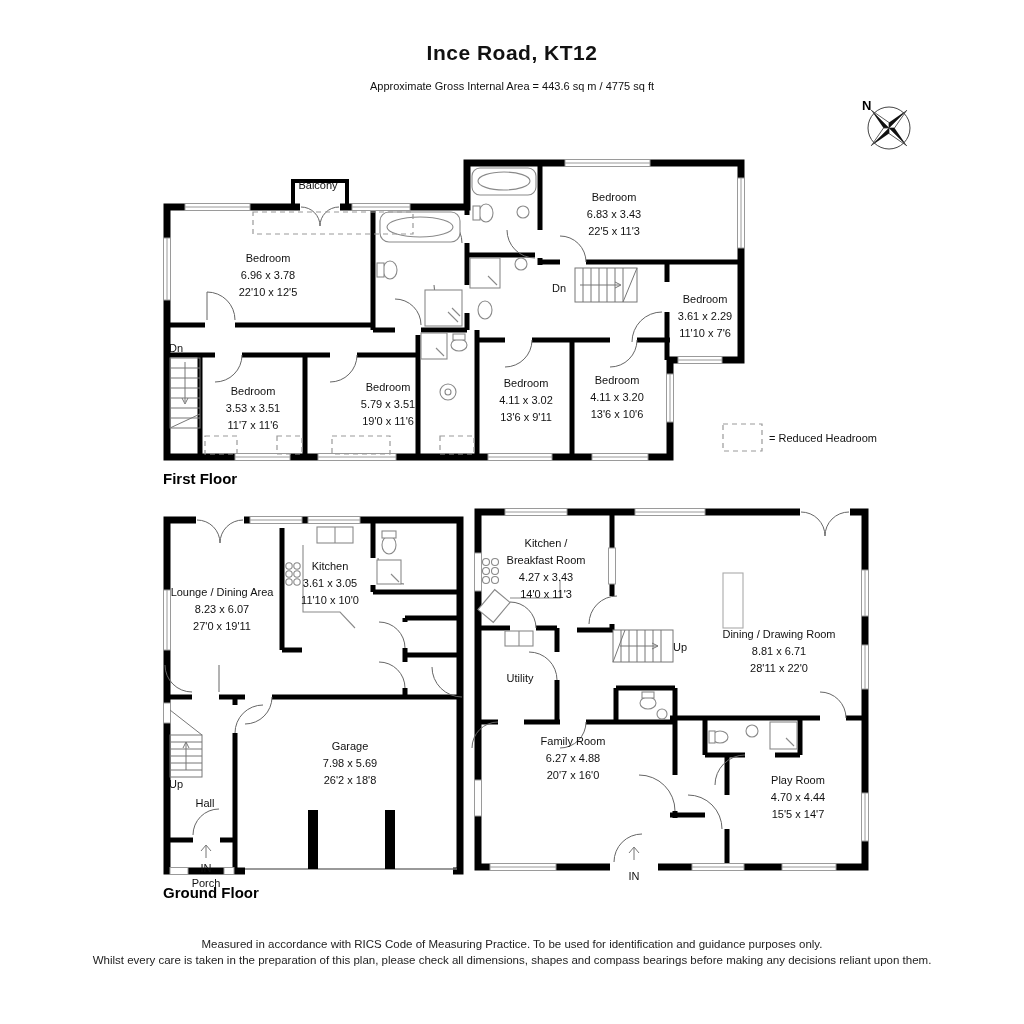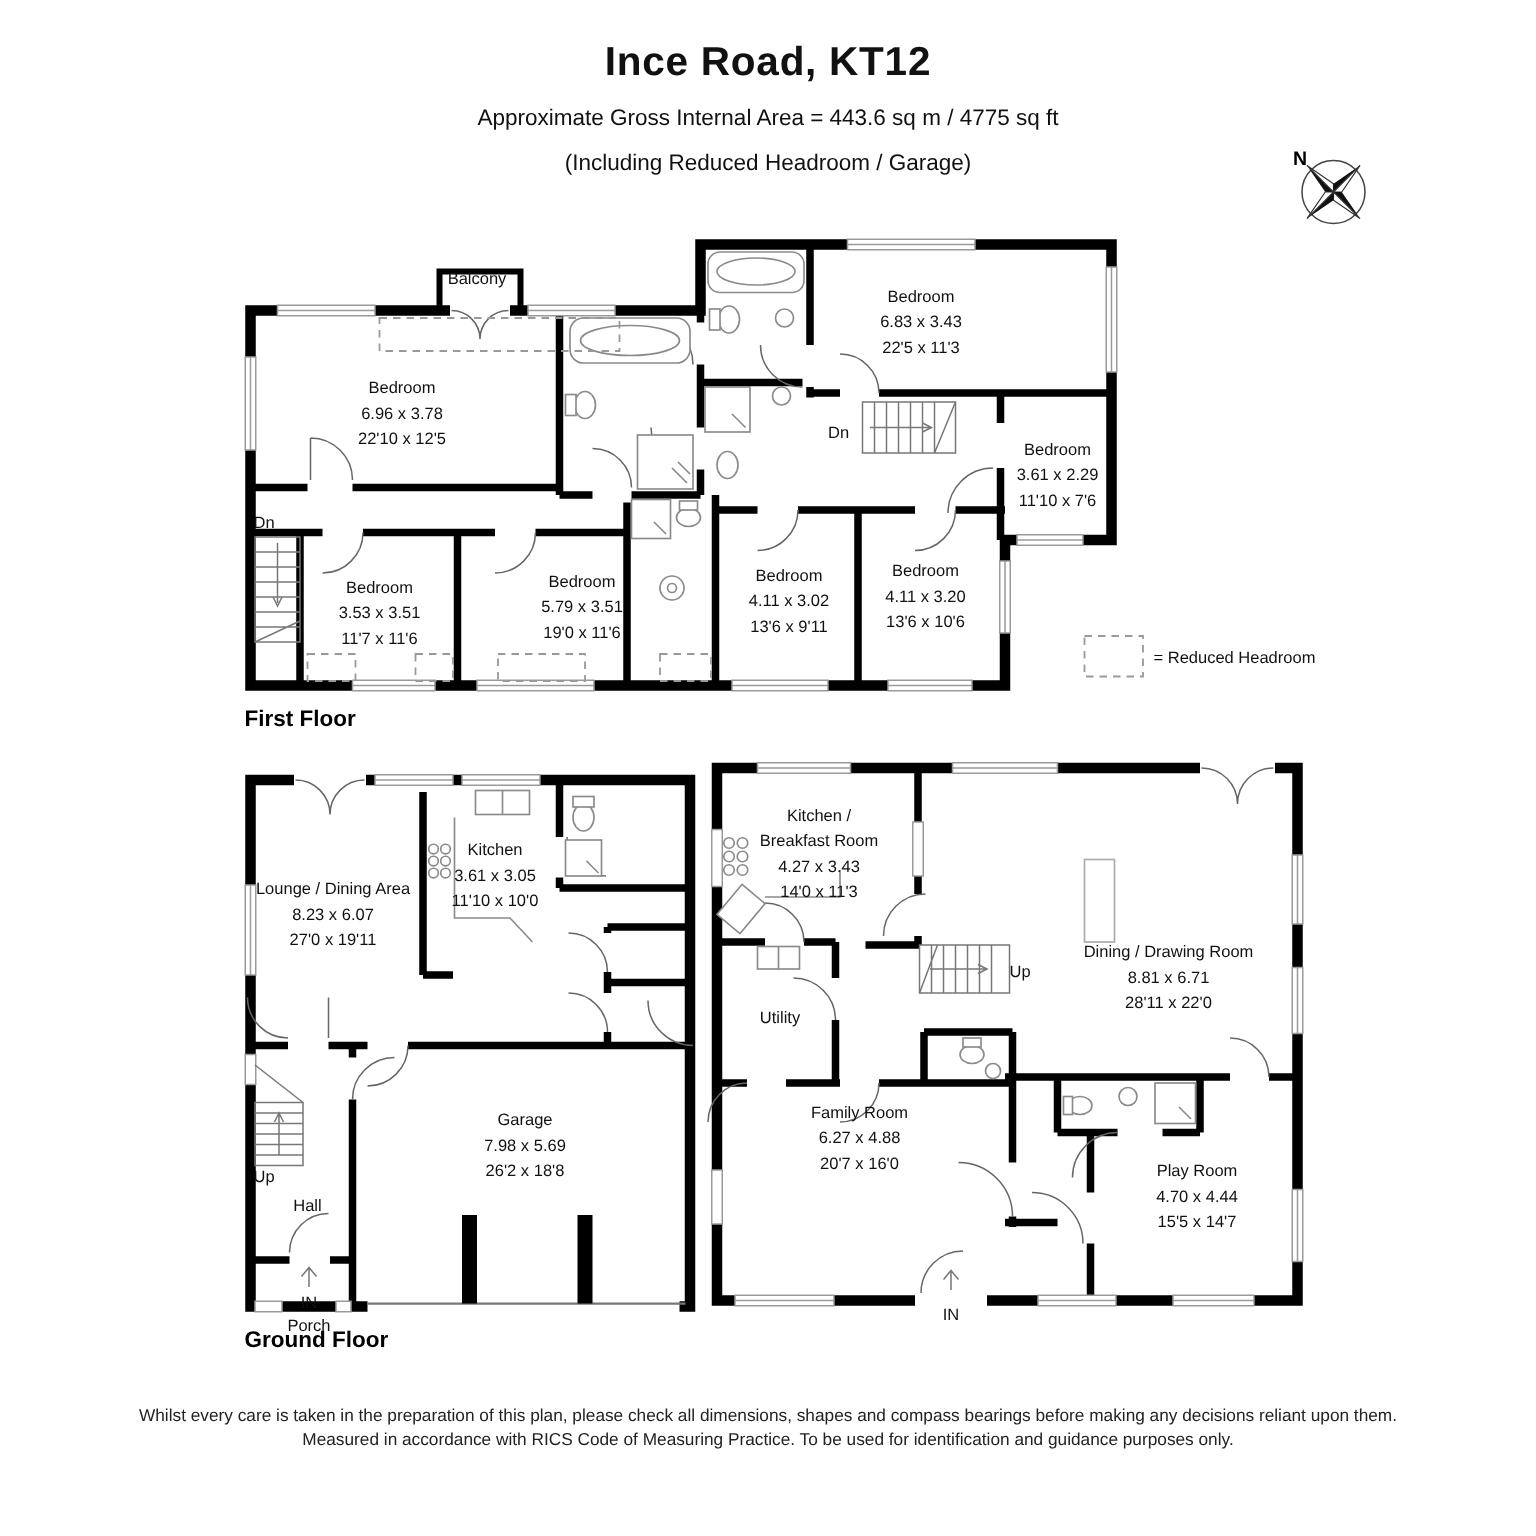--- a/index.html
+++ b/index.html
@@ -1,19 +1,19 @@
 <!DOCTYPE html>
 <html><head>
 <meta charset="utf-8">
 <style>
   html,body{margin:0;padding:0;background:#fff;}
   body{width:1024px;height:1024px;position:relative;font-family:"Liberation Sans",sans-serif;color:#111;overflow:hidden;}
   .hdr{position:absolute;top:26px;left:0;width:100%;text-align:center;}
-  .hdr h1{margin:0;font-size:27px;font-weight:bold;letter-spacing:.5px;}
-  .hdr .sub{font-size:15px;margin-top:13px;}
+  .hdr h1{margin:15px;font-size:21px;font-weight:bold;letter-spacing:.5px;}
+  .hdr .sub{font-size:11px;margin-top:3px;}
   .ftr{position:absolute;top:936px;left:0;width:100%;text-align:center;font-size:11.5px;line-height:16px;color:#222;}
   svg{position:absolute;left:0;top:0;}
   .wall{stroke:#000;fill:none;}
   .w7{stroke-width:7;}
   .w5{stroke-width:5;}
   .w4{stroke-width:4;}
   .thin{stroke:#777;stroke-width:1;fill:none;}
   .fix{stroke:#8a8a8a;stroke-width:1.1;fill:#fff;}
   .win{fill:#fff;stroke:#9a9a9a;stroke-width:1;}
   .gap{fill:#fff;stroke:none;}
@@ -23,21 +23,20 @@
   .alab{font-size:11px;fill:#111;}
   .flab{font-size:15px;font-weight:bold;fill:#000;}
   .nlab{font-size:13px;font-weight:bold;fill:#000;}
 </style>
 </head>
 <body>
 
 <div class="hdr">
   <h1>Ince Road, KT12</h1>
   <div class="sub">Approximate Gross Internal Area = 443.6 sq m / 4775 sq ft</div>
-  <div class="sub">(Including Reduced Headroom / Garage)</div>
 </div>
 
 <svg width="1024" height="1024" viewBox="0 0 1024 1024">
 
   <g>
     <circle cx="889" cy="128" r="21" fill="none" stroke="#444" stroke-width="1"></circle>
     <polygon points="889,128 883.5,128 871.3,110.3" fill="#111"></polygon>
     <polygon points="889,128 889,122.5 871.3,110.3" fill="#fff" stroke="#333" stroke-width="0.8"></polygon>
     <polygon points="889,128 889,122.5 906.7,110.3" fill="#111"></polygon>
     <polygon points="889,128 894.5,128 906.7,110.3" fill="#fff" stroke="#333" stroke-width="0.8"></polygon>
@@ -377,15 +376,15 @@
     <text class="alab" x="673" y="651">Up</text>
     <text class="rlab" x="205" y="807">Hall</text>
     <text class="rlab" x="206" y="872">IN</text>
     <text class="rlab" x="206" y="887">Porch</text>
     <text class="rlab" x="634" y="880">IN</text>
     <text class="flab" x="163" y="898">Ground Floor</text>
   </g>
 </svg>
 
 <div class="ftr">
+  <div>Measured in accordance with RICS Code of Measuring Practice. To be used for identification and guidance purposes only.</div>
   <div>Whilst every care is taken in the preparation of this plan, please check all dimensions, shapes and compass bearings before making any decisions reliant upon them.</div>
-  <div>Measured in accordance with RICS Code of Measuring Practice. To be used for identification and guidance purposes only.</div>
 </div>
 
 </body></html>

